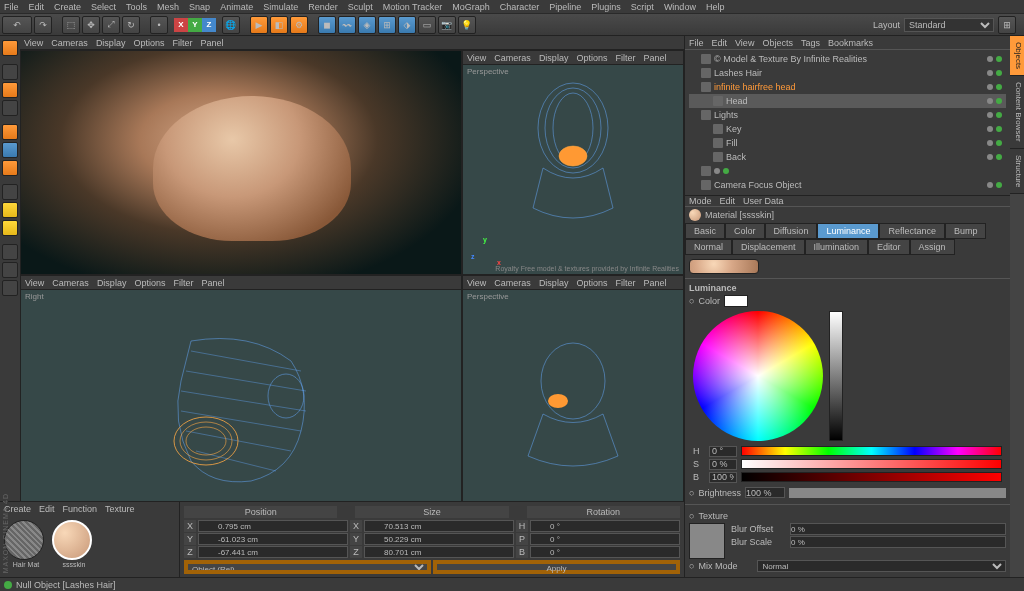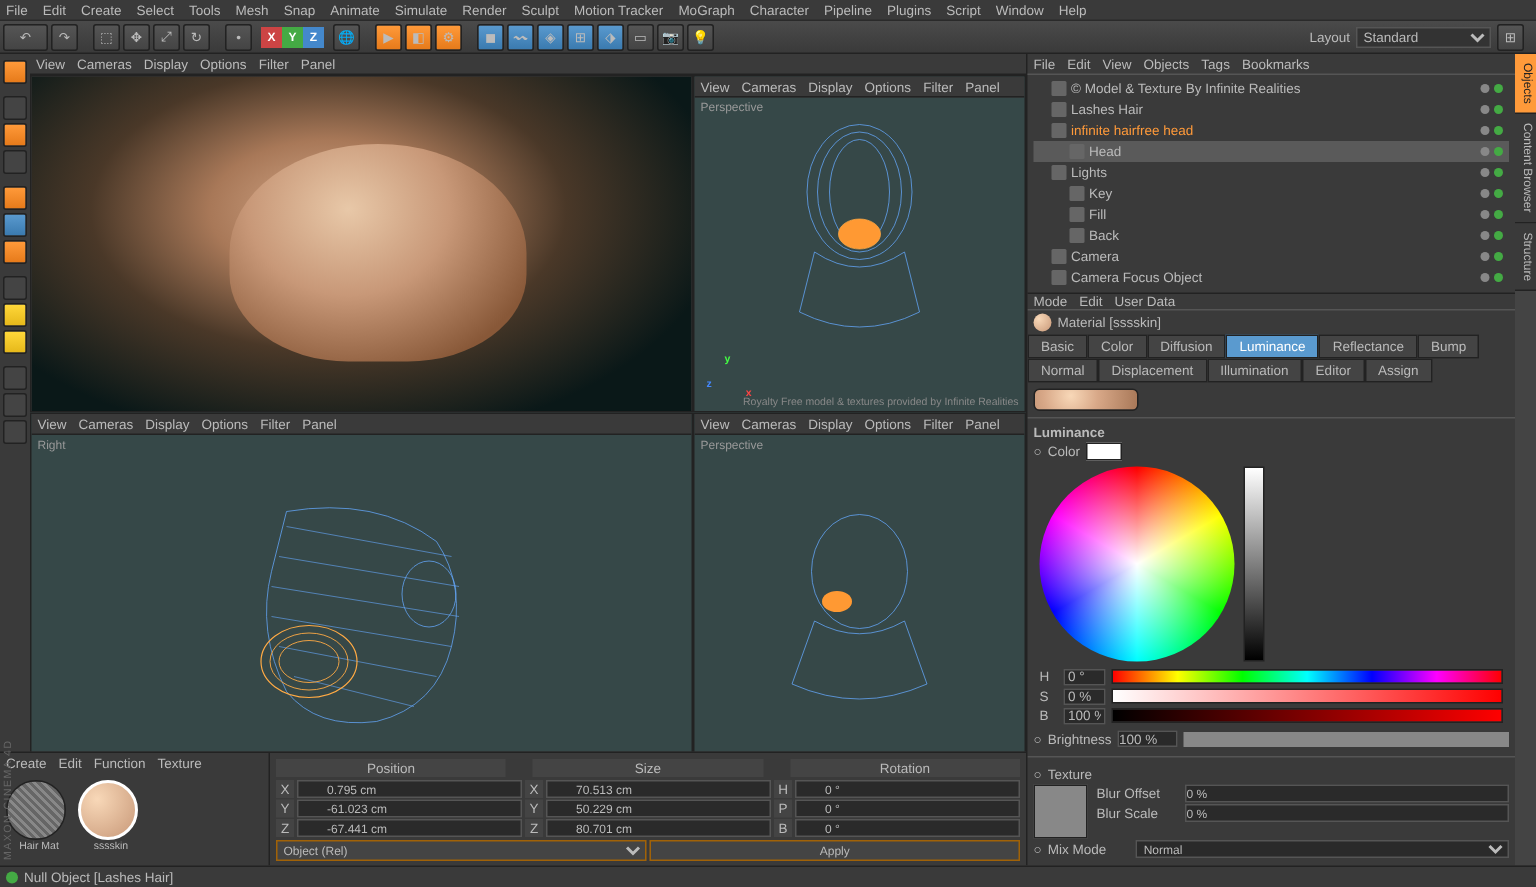--- a/index.html
+++ b/index.html
@@ -97,21 +97,21 @@
 .mat-item .ball.hair{background:repeating-linear-gradient(45deg,#666,#666 2px,#888 2px,#888 4px)}
 .mat-item .ball.skin{background:radial-gradient(circle at 30% 30%,#f8d8b8,#c89878);border:2px solid #fff}
 .mat-item .lbl{font-size:7px;margin-top:1px;overflow:hidden}
 .coord-panel{flex:1;padding:4px;font-size:8px}
 .coord-hdr{display:flex;gap:18px;margin-bottom:2px}
 .coord-hdr span{flex:1;text-align:center;background:#444;padding:1px}
 .coord-row{display:flex;gap:2px;margin:1px 0}
 .coord-row .lbl{width:12px;background:#444;text-align:center;padding:1px}
 .coord-row input{flex:1;background:#2a2a2a;border:1px solid #555;color:#bbb;font-size:8px;height:12px;padding:0 19px}
 .coord-ftr{display:flex;gap:2px;margin-top:2px}
-.coord-ftr select,.coord-ftr button{flex:1;background:#444;border:1px solid #a16207;color:#bbb;font-size:8px;height:14px}
+.coord-ftr select,.coord-ftr button{flex:1;background:#444;border:4px solid #a16207;color:#bbb;font-size:8px;height:14px}
 .statusbar{position:absolute;bottom:0;left:0;right:0;height:14px;background:#3a3a3a;border-top:1px solid #222;display:flex;align-items:center;padding:0 4px;font-size:8px}
 .statusbar .dot{width:8px;height:8px;border-radius:50%;background:#4a4;margin-right:4px}
 .brand{position:absolute;left:2px;bottom:18px;writing-mode:vertical-rl;transform:rotate(180deg);font-size:7px;color:#666;letter-spacing:1px}
 </style>
 </head>
 <body>
 
 <div class="menubar" id="menubar">
     <span>File</span>
     <span>Edit</span>
@@ -411,21 +411,20 @@
           <div class="obj-row" style="padding-left: 24px;">
             <span class="obj-icon"></span>
             <span class="name">Back</span>
             <span class="dots">
               <span class="dot g"></span>
               <span class="dot gr"></span>
             </span>
           </div>
           <div class="obj-row" style="padding-left: 12px;">
             <span class="obj-icon"></span>
-            <span class="name">Camera</span>
             <span class="dots">
               <span class="dot g"></span>
               <span class="dot gr"></span>
             </span>
           </div>
           <div class="obj-row" style="padding-left: 12px;">
             <span class="obj-icon"></span>
             <span class="name">Camera Focus Object</span>
             <span class="dots">
               <span class="dot g"></span>

